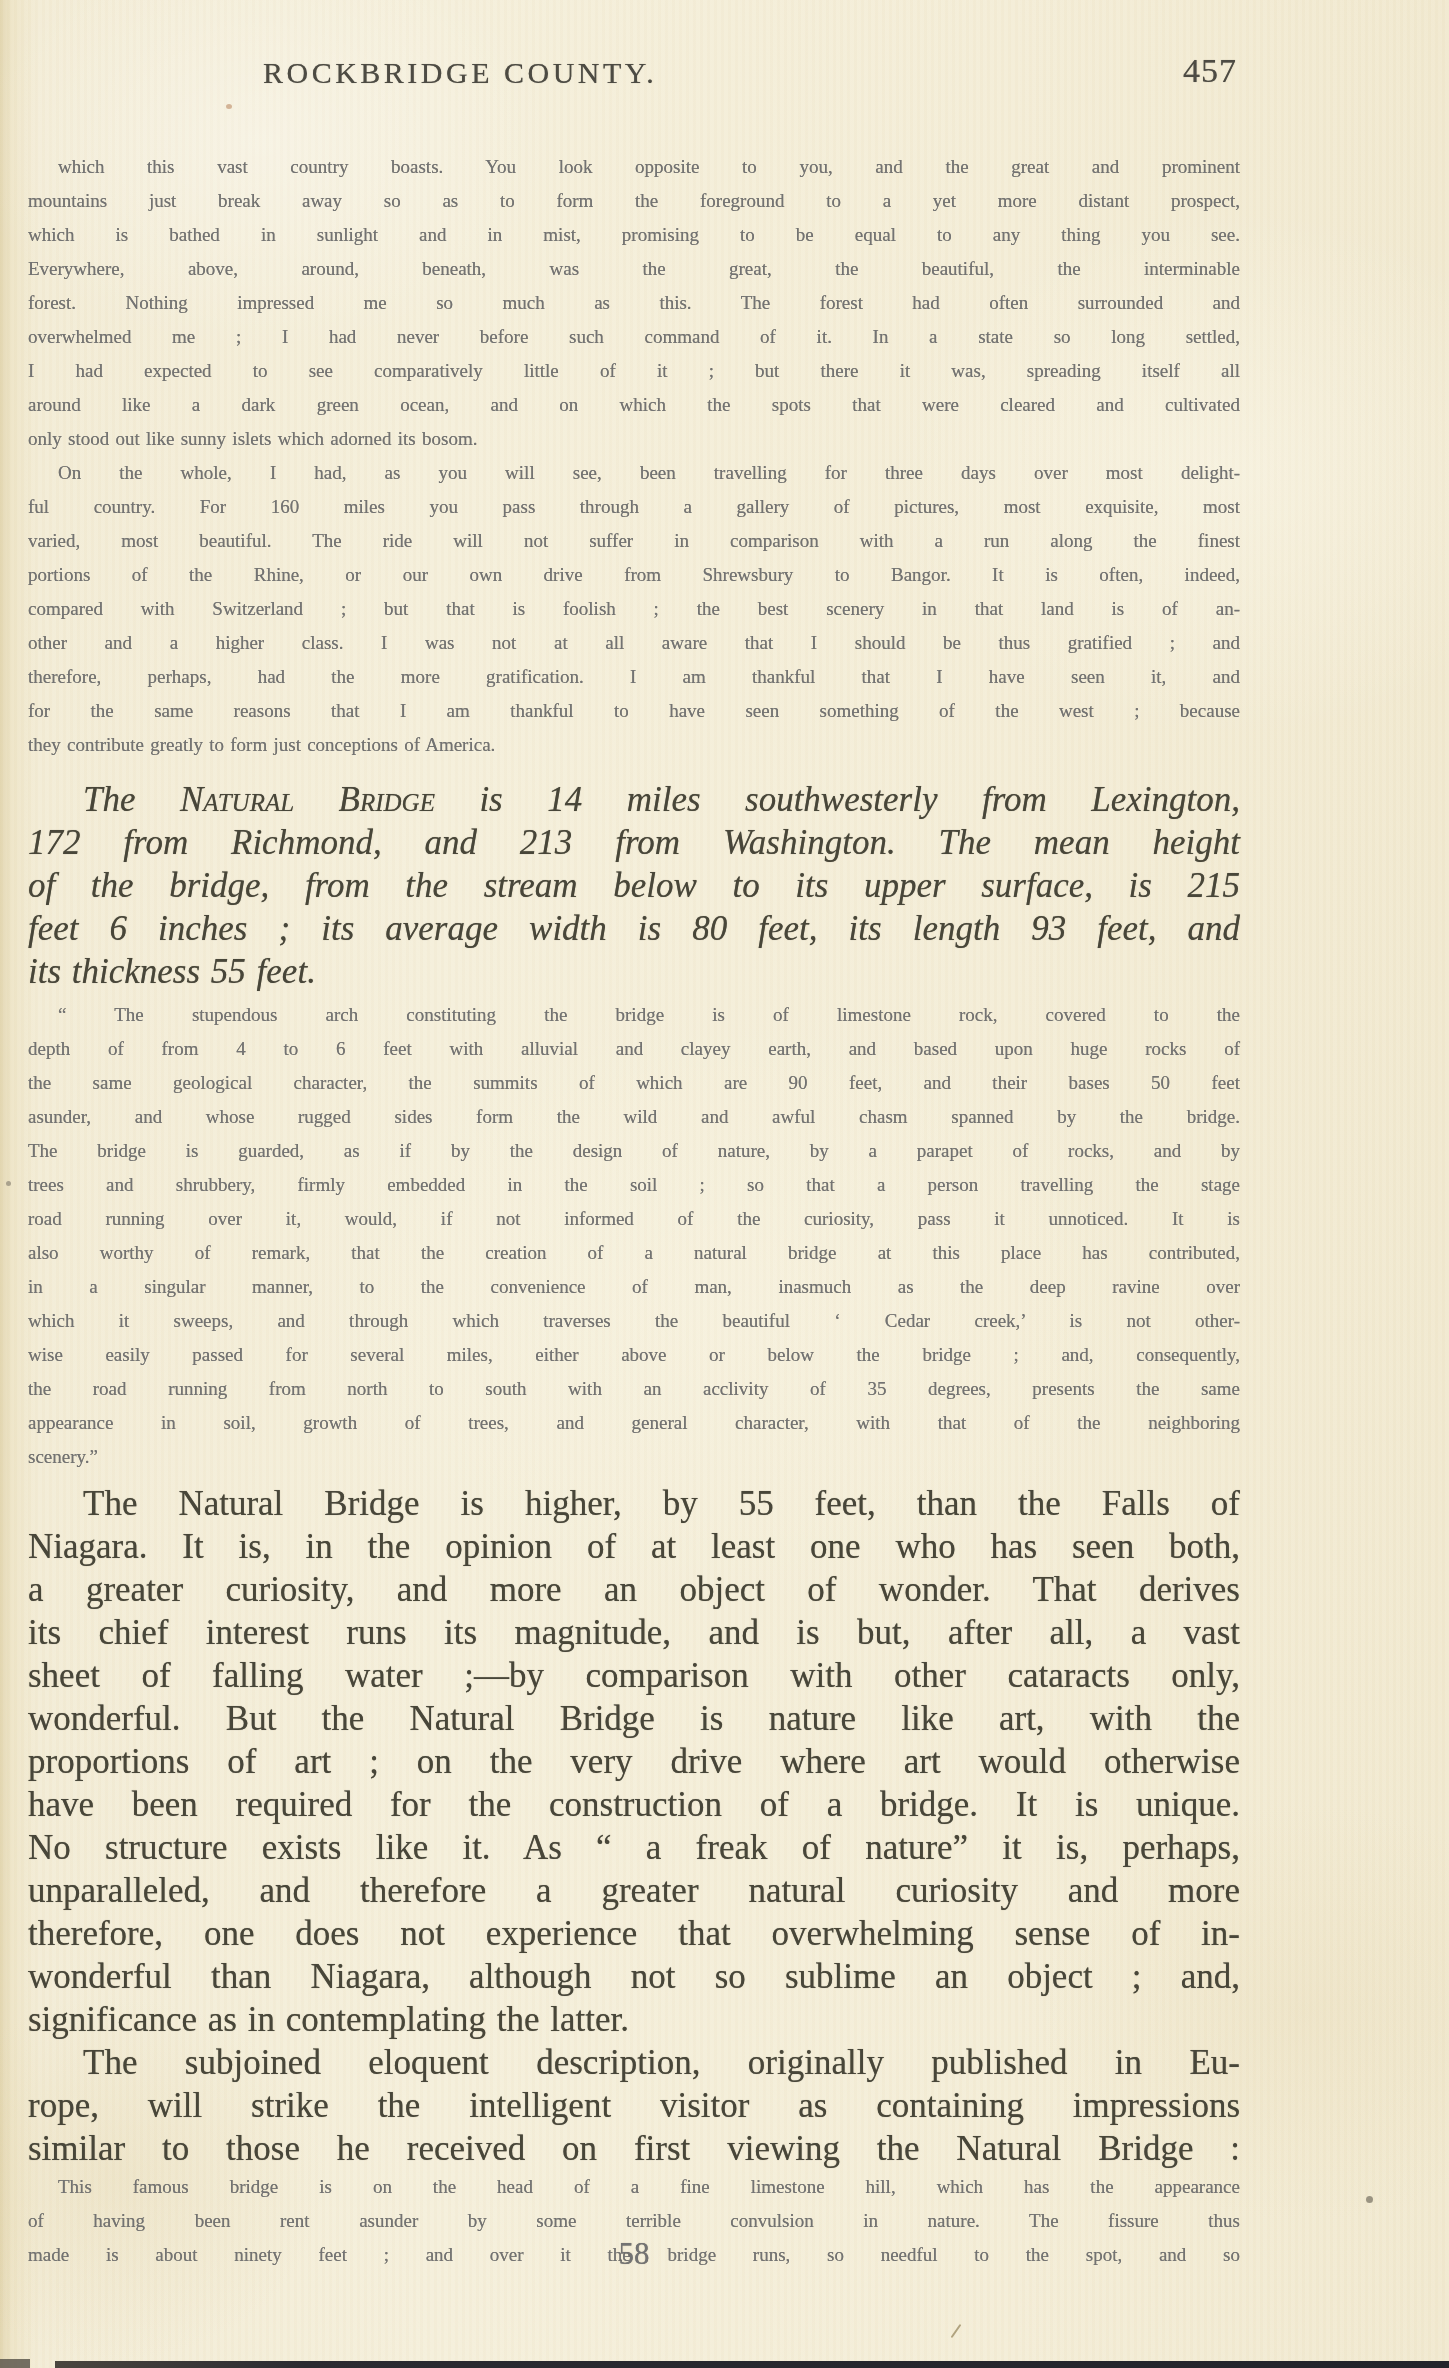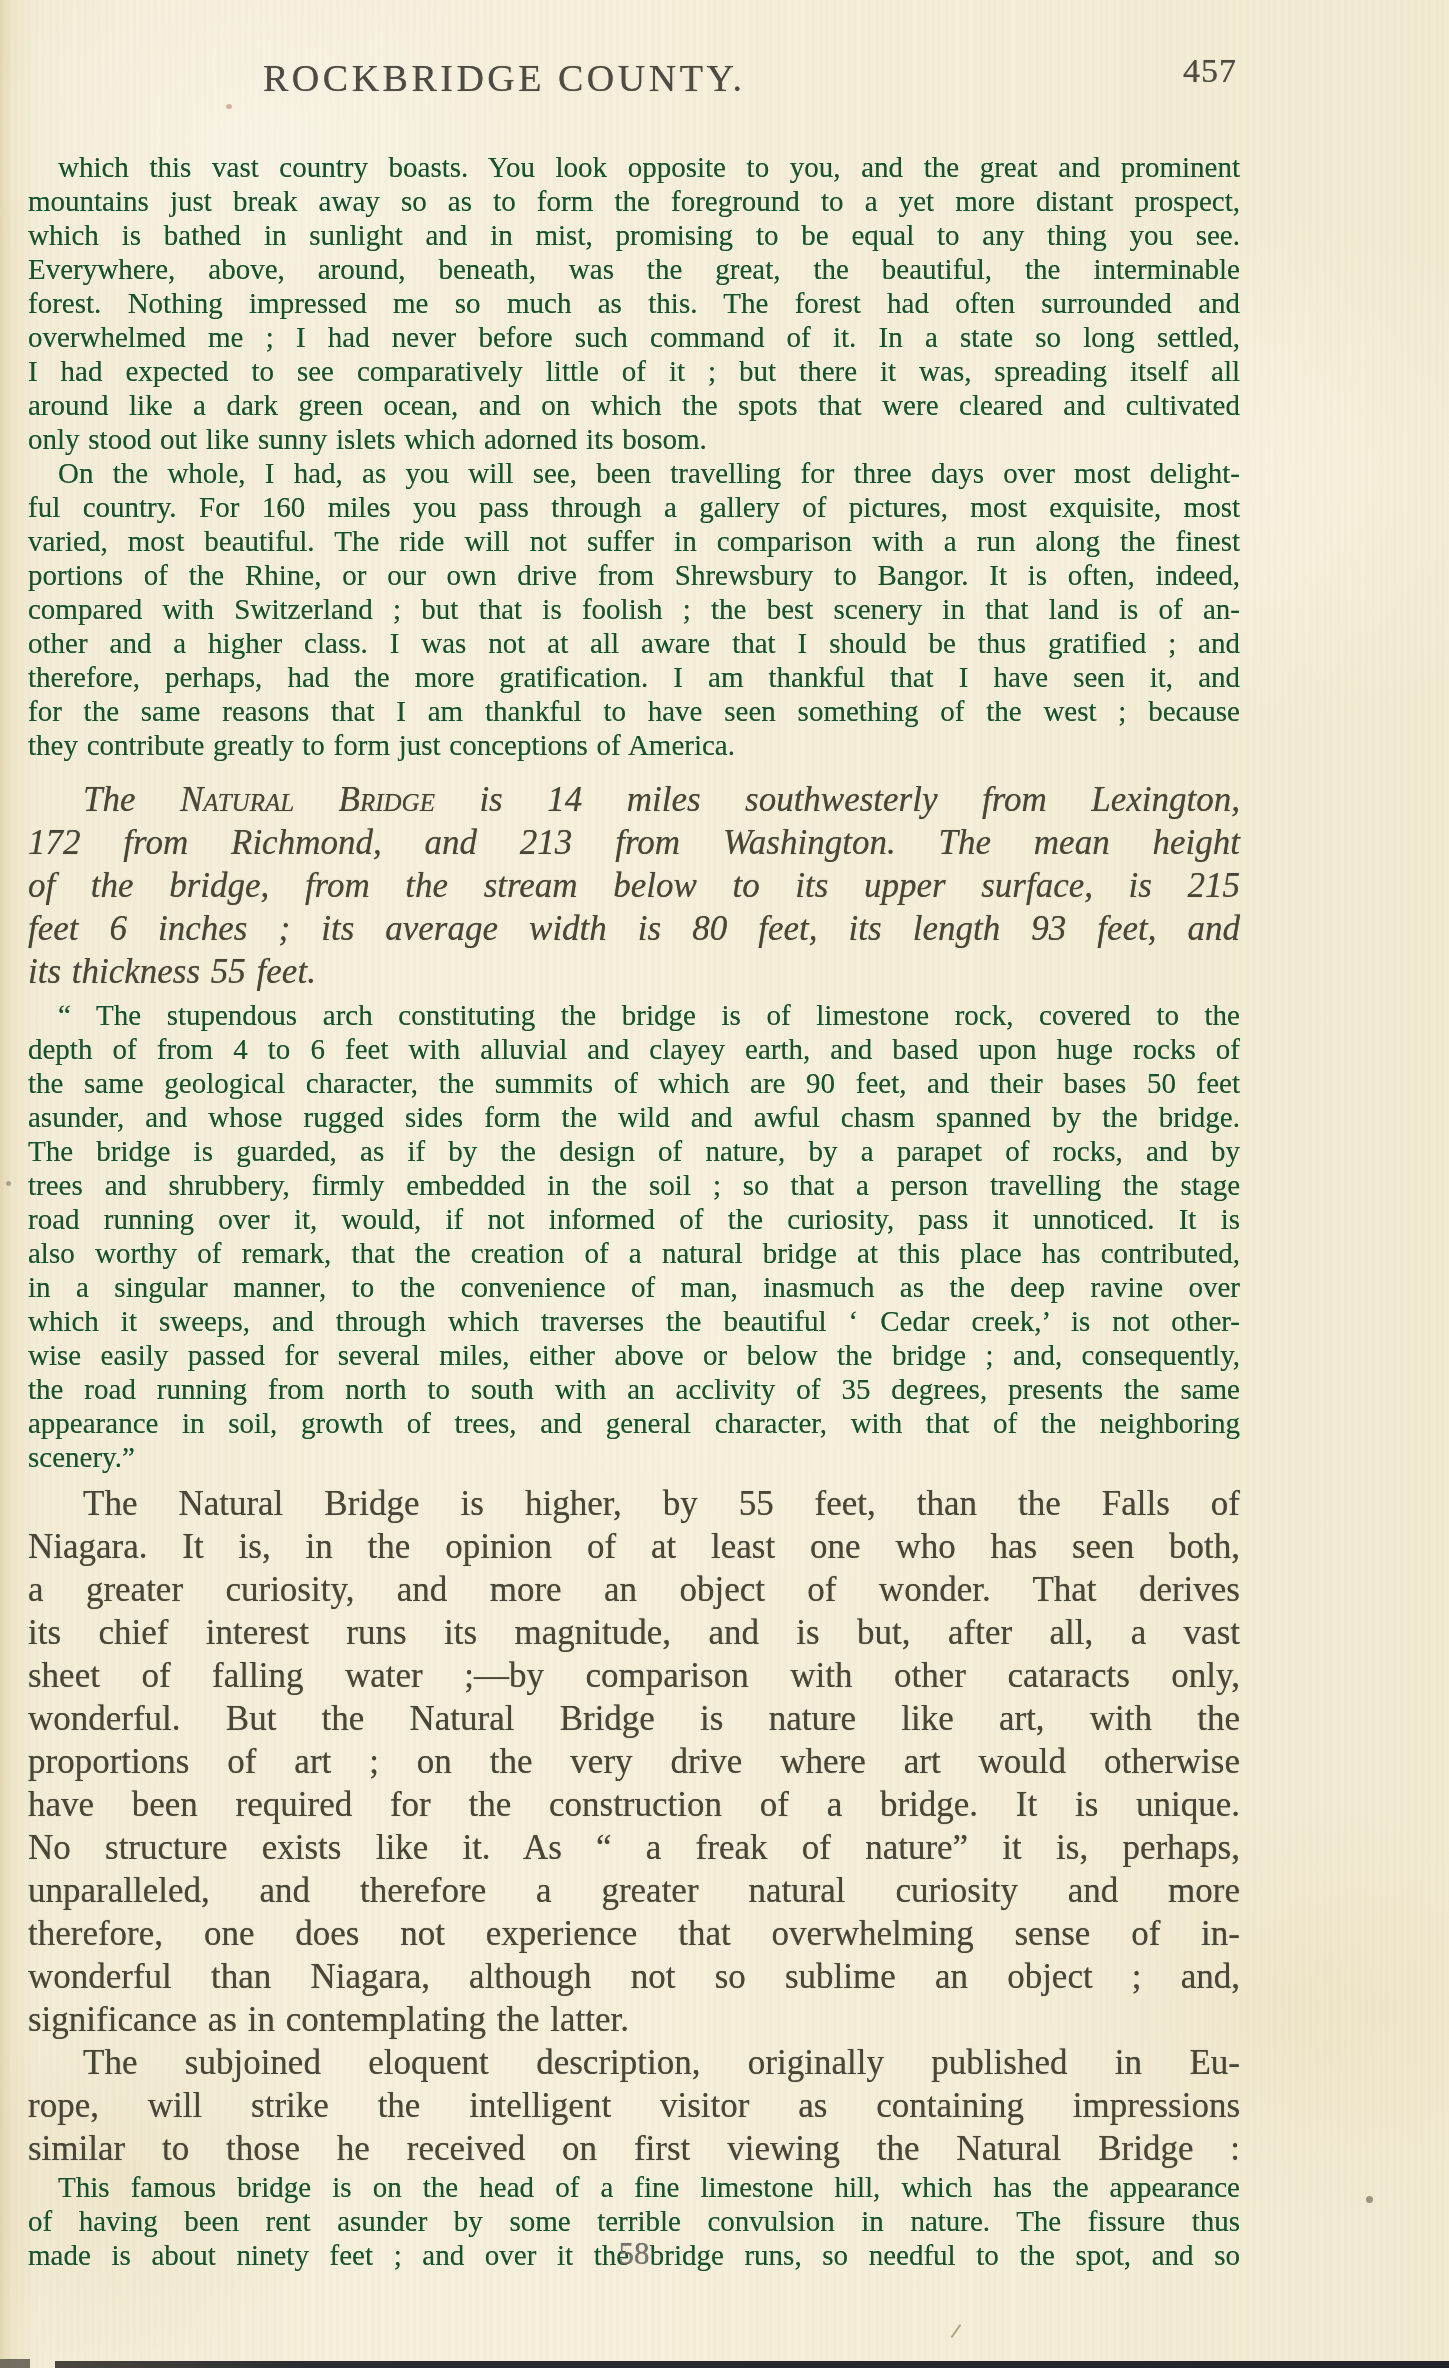--- a/index.html
+++ b/index.html
@@ -20,39 +20,39 @@
       radial-gradient(420px 300px at 18% 6%, rgba(255,255,255,0.30), rgba(255,255,255,0) 70%),
       radial-gradient(500px 380px at 85% 20%, rgba(255,253,244,0.35), rgba(255,255,255,0) 70%),
       radial-gradient(600px 420px at 50% 55%, rgba(255,252,240,0.20), rgba(255,255,255,0) 75%),
       radial-gradient(380px 300px at 90% 85%, rgba(222,204,158,0.18), rgba(255,255,255,0) 70%),
       radial-gradient(300px 260px at 8% 92%, rgba(219,201,154,0.22), rgba(255,255,255,0) 70%),
       repeating-linear-gradient(90deg, rgba(210,192,146,0.05) 0 3px, rgba(255,255,255,0.04) 3px 7px);
   }
   .page-header { position: absolute; top: 0; left: 0; right: 0; height: 120px; }
   .running-title {
     position: absolute; left: 263px; top: 56px;
-    font-size: 38px; letter-spacing: 3.5px; color: #4d4b43;
+    font-size: 30px; letter-spacing: 3.5px; color: #4d4b43;
     text-shadow: 0 0 0.7px rgba(77,75,67,0.75);
   }
   .page-number {
     position: absolute; right: 212px; top: 52px;
     font-size: 34px; color: #4d4b43; letter-spacing: 1px;
     text-shadow: 0 0 0.7px rgba(77,75,67,0.75);
   }
   .page-body {
     position: absolute; top: 150px; left: 28px; width: 1212px;
   }
   .para { margin: 0; }
   .tline {
     text-align: justify; text-align-last: justify;
     white-space: normal;
   }
   .tline.free { text-align: left; text-align-last: left; }
   .para.small {
-    font-size: 29px; line-height: 34px; color: #14532d;
+    font-size: 19px; line-height: 34px; color: #737373;
     text-shadow: 0 0 0.6px rgba(85,83,75,0.65);
     word-spacing: 1.5px;
     font-family: Liberation Serif, serif;
   }
   .para.large {
     font-size: 35px; line-height: 43px; color: #484639;
     text-shadow: 0 0 0.7px rgba(72,70,57,0.7);
     word-spacing: 2px;
   }
   .sc { font-variant: small-caps; }

